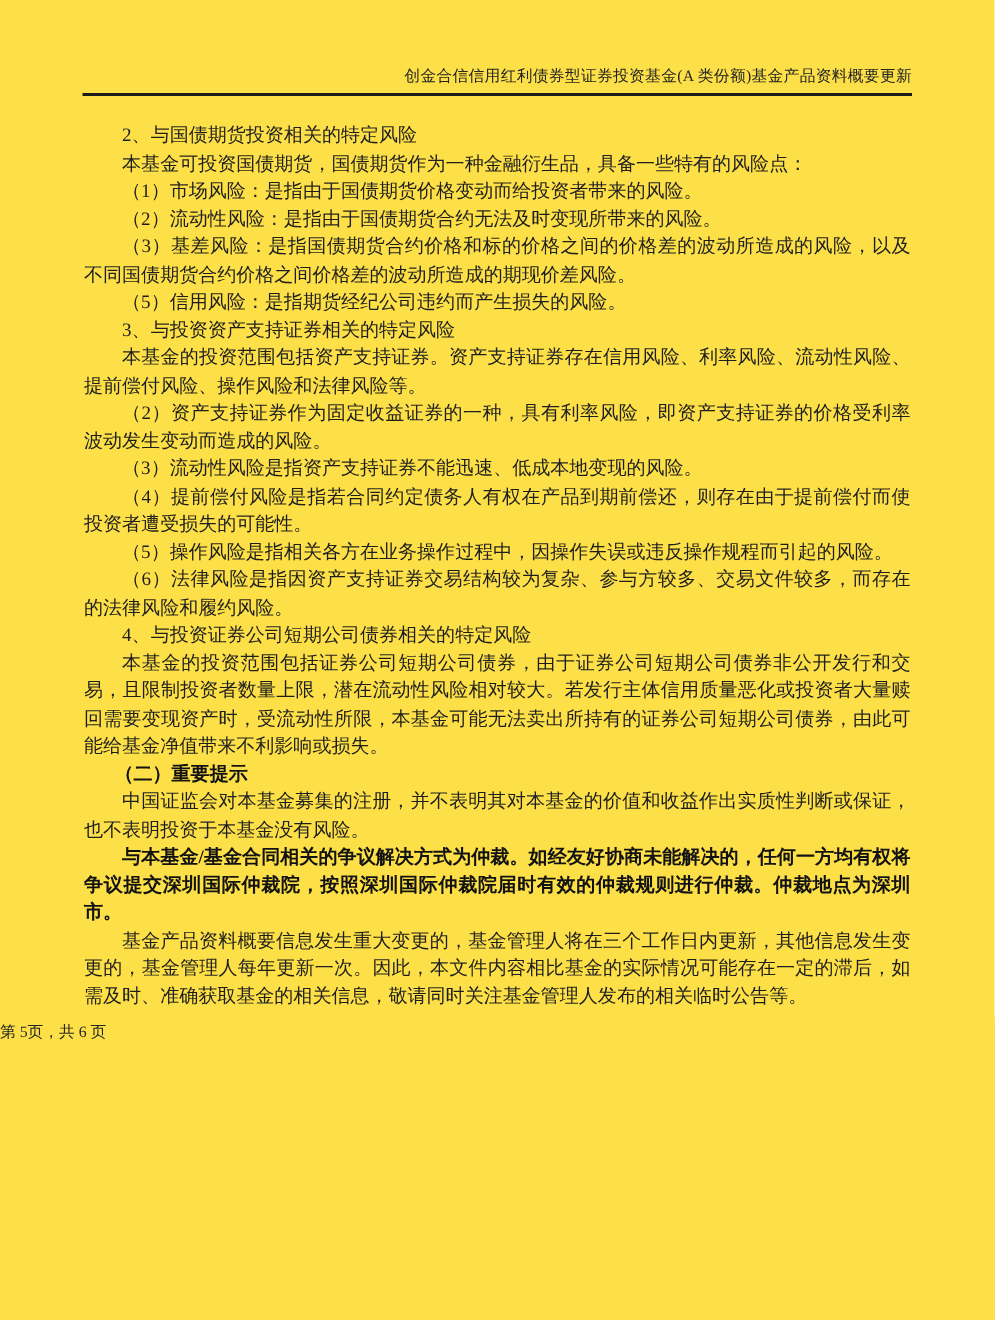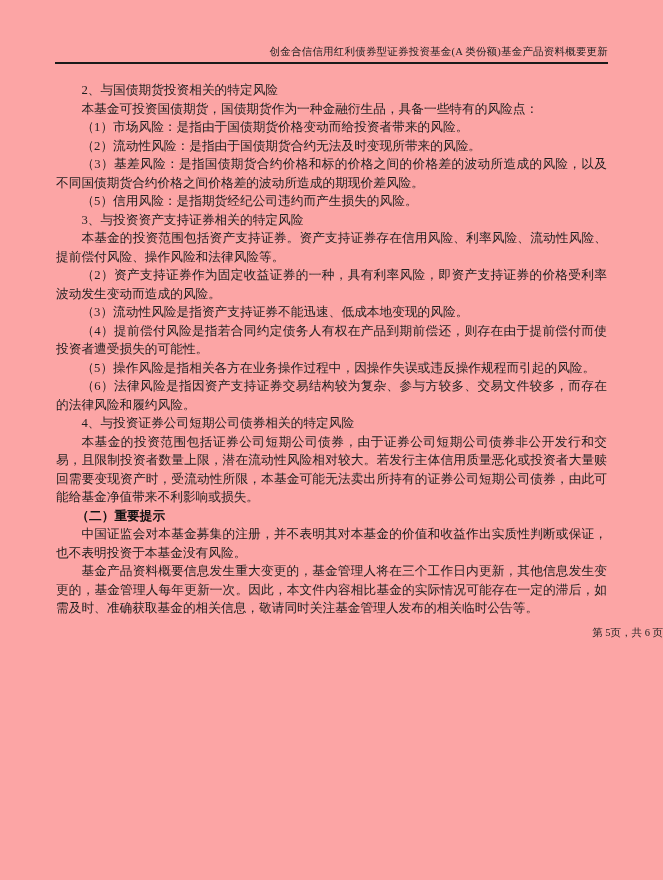--- a/index.html
+++ b/index.html
@@ -4,21 +4,21 @@
 <style>
   html, body {
     margin: 0;
     padding: 0;
     background: #ffffff;
   }
   .page {
     position: relative;
     width: 663px;
     height: 880px;
-    background: #fca5a5;
+    background: #fde047;
     overflow: hidden;
     font-family: "Liberation Serif", "DejaVu Serif", serif;
     color: #1e1e1e;
   }
   .doc-header {
     margin: 0 55px;
     padding-top: 41px;
     padding-bottom: 3px;
     border-bottom: 2px solid #1a1a1a;
     text-align: right;
@@ -45,21 +45,21 @@
     font-weight: bold;
     color: #121212;
   }
   .doc-body p.heading {
     font-weight: bold;
     text-indent: 1.6em;
     color: #121212;
   }
   .doc-footer {
     margin-top: 8px;
-    text-align: right;
+    text-align: left;
     font-size: 10.5px;
     color: #242424;
   }
 </style>
 </head>
 <body>
 
 <div class="page">
 
   <div class="doc-header">
@@ -78,20 +78,21 @@
       <p class="para normal">本基金的投资范围包括资产支持证券。资产支持证券存在信用风险、利率风险、流动性风险、提前偿付风险、操作风险和法律风险等。</p>
       <p class="para normal">（2）资产支持证券作为固定收益证券的一种，具有利率风险，即资产支持证券的价格受利率波动发生变动而造成的风险。</p>
       <p class="para normal">（3）流动性风险是指资产支持证券不能迅速、低成本地变现的风险。</p>
       <p class="para normal">（4）提前偿付风险是指若合同约定债务人有权在产品到期前偿还，则存在由于提前偿付而使投资者遭受损失的可能性。</p>
       <p class="para normal">（5）操作风险是指相关各方在业务操作过程中，因操作失误或违反操作规程而引起的风险。</p>
       <p class="para normal">（6）法律风险是指因资产支持证券交易结构较为复杂、参与方较多、交易文件较多，而存在的法律风险和履约风险。</p>
       <p class="para normal">4、与投资证券公司短期公司债券相关的特定风险</p>
       <p class="para normal">本基金的投资范围包括证券公司短期公司债券，由于证券公司短期公司债券非公开发行和交易，且限制投资者数量上限，潜在流动性风险相对较大。若发行主体信用质量恶化或投资者大量赎回需要变现资产时，受流动性所限，本基金可能无法卖出所持有的证券公司短期公司债券，由此可能给基金净值带来不利影响或损失。</p>
       <p class="para heading">（二）重要提示</p>
       <p class="para normal">中国证监会对本基金募集的注册，并不表明其对本基金的价值和收益作出实质性判断或保证，也不表明投资于本基金没有风险。</p>
+      <p class="para bold">与本基金/基金合同相关的争议解决方式为仲裁。如经友好协商未能解决的，任何一方均有权将争议提交深圳国际仲裁院，按照深圳国际仲裁院届时有效的仲裁规则进行仲裁。仲裁地点为深圳市。</p>
       <p class="para normal">基金产品资料概要信息发生重大变更的，基金管理人将在三个工作日内更新，其他信息发生变更的，基金管理人每年更新一次。因此，本文件内容相比基金的实际情况可能存在一定的滞后，如需及时、准确获取基金的相关信息，敬请同时关注基金管理人发布的相关临时公告等。</p>
     </div>
 
   <div class="doc-footer">
     <span>第 5页，共 6 页</span>
   </div>
 
 </div>
 
 </body></html>

